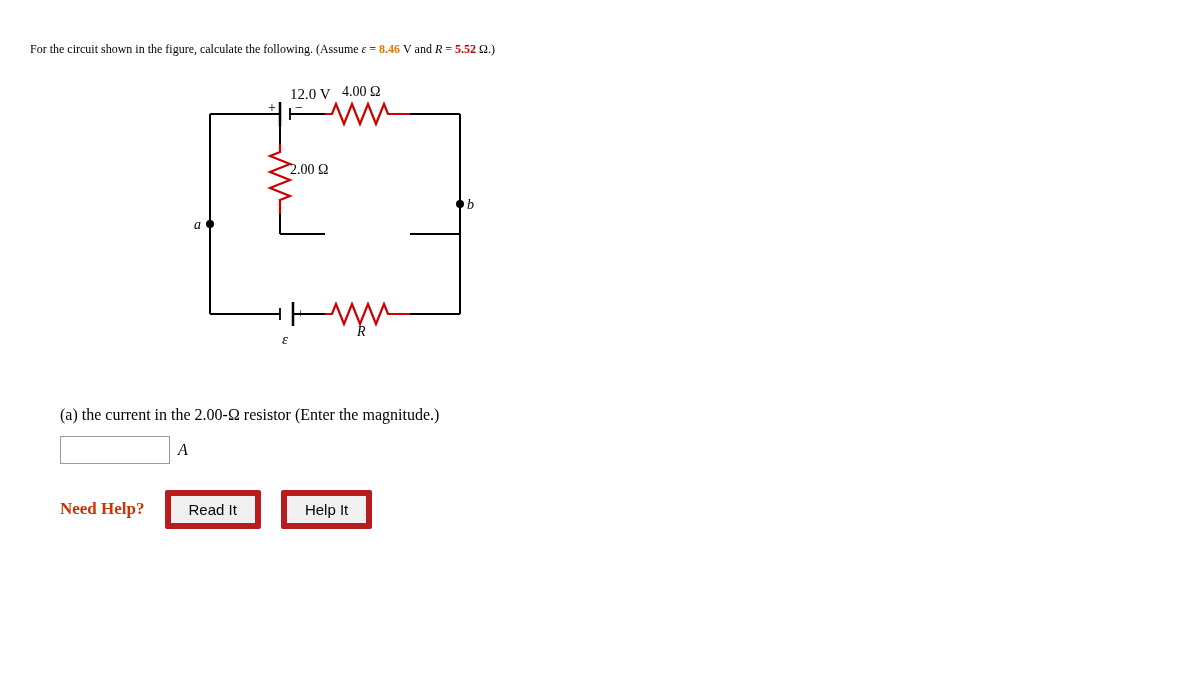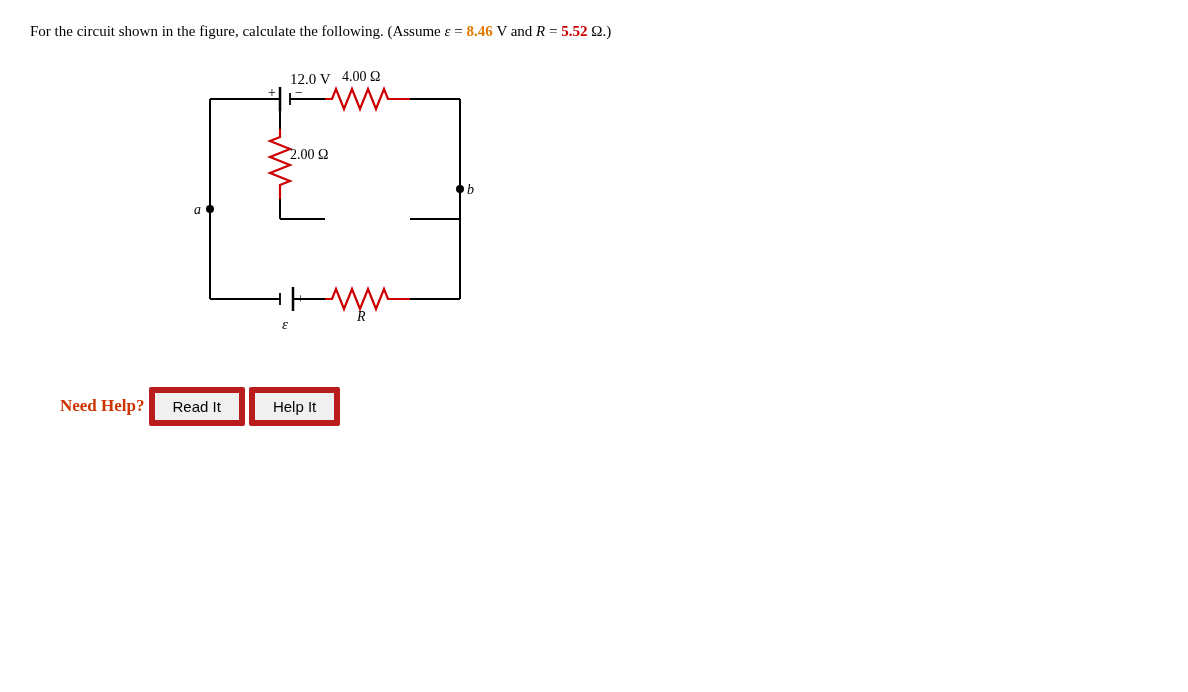--- a/index.html
+++ b/index.html
@@ -7,23 +7,24 @@
       background: #fff;
       font-family: Georgia, 'Times New Roman', serif;
       font-size: 16px;
       color: #000;
       padding: 20px 30px;
       width: 1188px;
       min-height: 692px;
     }
 
     .problem-text {
-      font-size: 15px;
+      font-size: 12px;
       line-height: 1.5;
       margin-bottom: 16px;
+      margin-top: 20px;
     }
 
     .highlight-orange { color: #e07b00; font-weight: bold; }
     .highlight-red { color: #cc0000; font-weight: bold; }
 
     .circuit-container {
       margin-left: 120px;
       margin-bottom: 28px;
       position: relative;
       width: 380px;
@@ -66,21 +67,21 @@
     }
 
     .unit-label {
       font-size: 16px;
       font-style: italic;
     }
 
     .need-help-section {
       display: flex;
       align-items: center;
-      gap: 4px;
+      gap: 20px;
       margin-top: 26px;
     }
 
     .need-help-label {
       color: #cc3300;
       font-weight: bold;
       font-size: 17px;
     }
 
     .help-button {
@@ -162,20 +163,29 @@
 
     <text x="132" y="270" font-size="15" font-family="Georgia, serif" fill="#000" font-style="italic">ε</text>
 
     <text x="116" y="244" font-size="13" font-family="Georgia, serif" fill="#000">−</text>
     <text x="147" y="244" font-size="13" font-family="Georgia, serif" fill="#000">+</text>
   </svg>
 </div>
 
 <div class="questions-section">
 
+  <div class="question-block">
+    <div class="question-text">
+      <span>(a) the current in the 2.00-Ω resistor (Enter the magnitude.)</span>
+    </div>
+    <div class="answer-row">
+      <input type="text" class="answer-input" style="">
+      <span class="unit-label">A</span>
+    </div>
+  </div>
 
 
   <div class="need-help-section">
     <span class="need-help-label">Need Help?</span>
     <button class="help-button">Read It</button>
     <button class="help-button">Help It</button>
   </div>
 
 </div>
 

